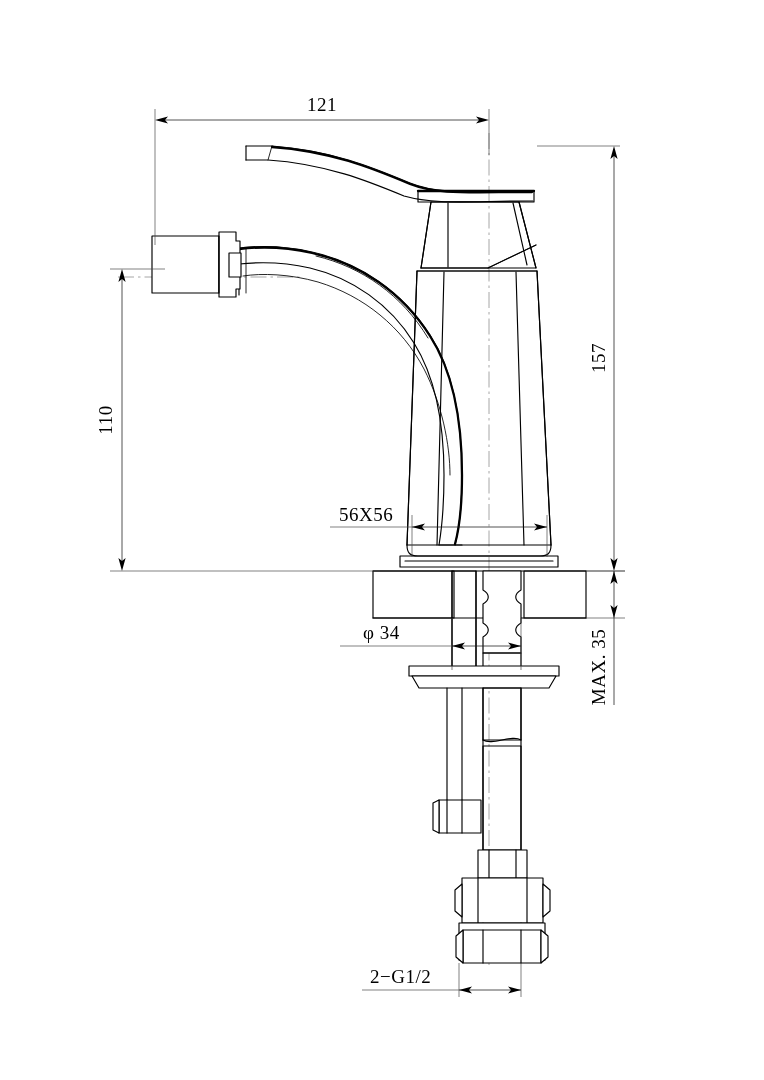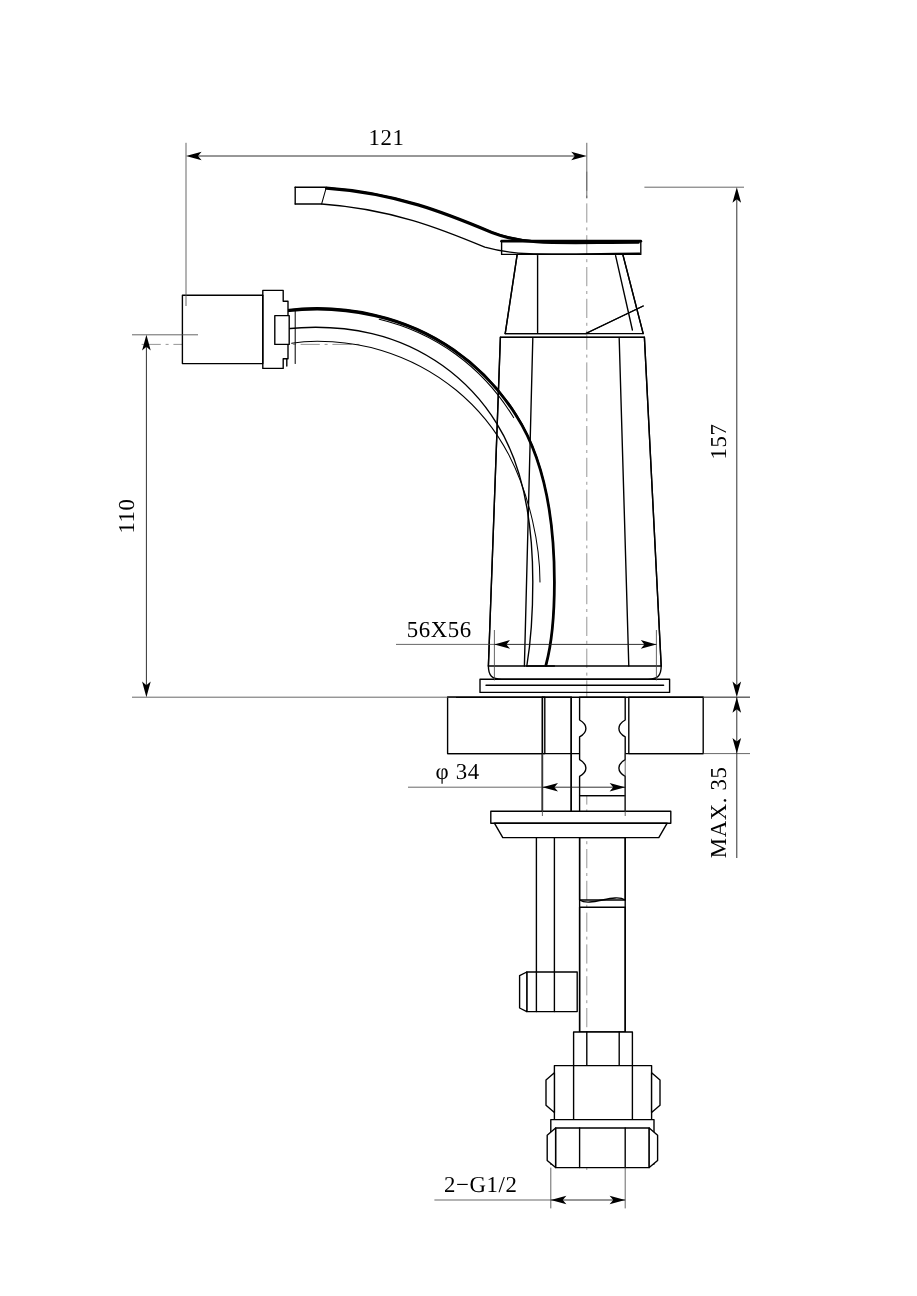--- a/index.html
+++ b/index.html
@@ -10,21 +10,21 @@
   body {
     width: 764px;
     height: 1080px;
     position: relative;
     overflow: hidden;
     font-family: "Liberation Serif", serif;
   }
   #drawing-root {
     position: absolute;
     left: 0;
-    top: 15px;
+    top: 5px;
     width: 764px;
     height: 936px;
   }
   svg#cad {
     display: block;
     width: 764px;
     height: 1080px;
     background: #ffffff;
   }
   .dim-text {

